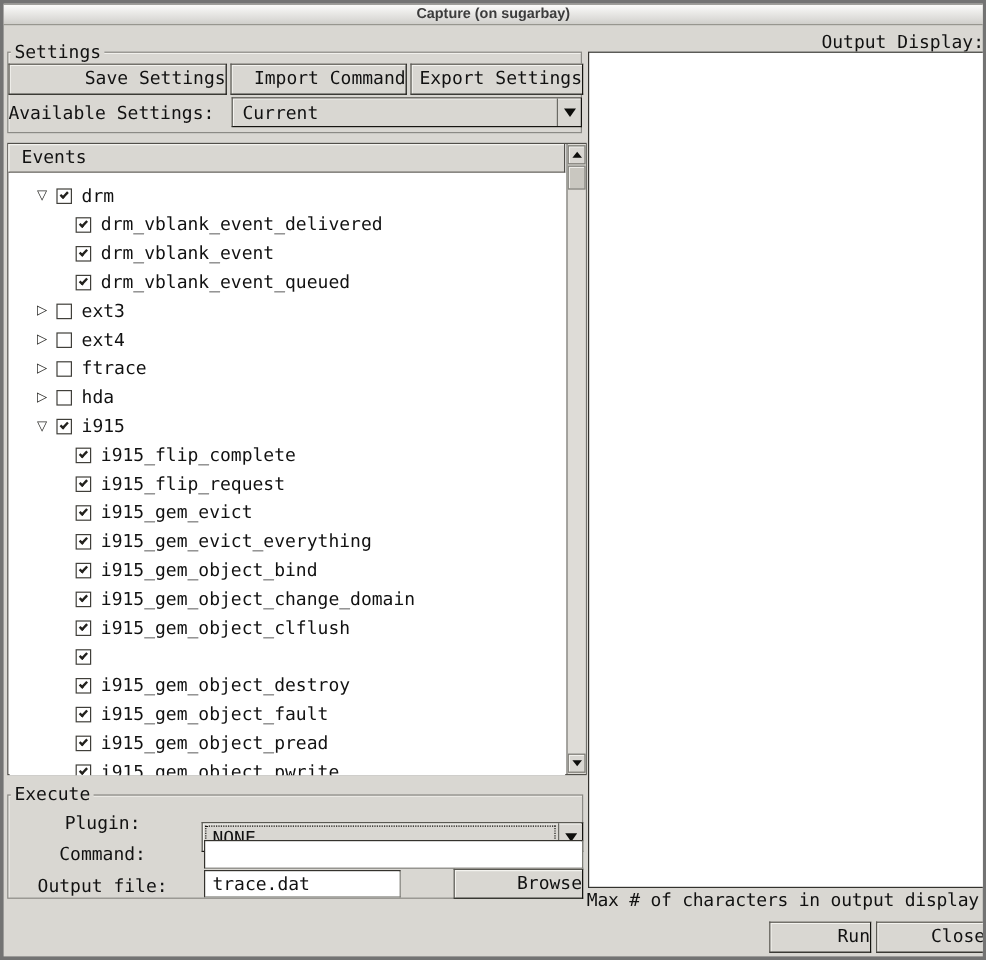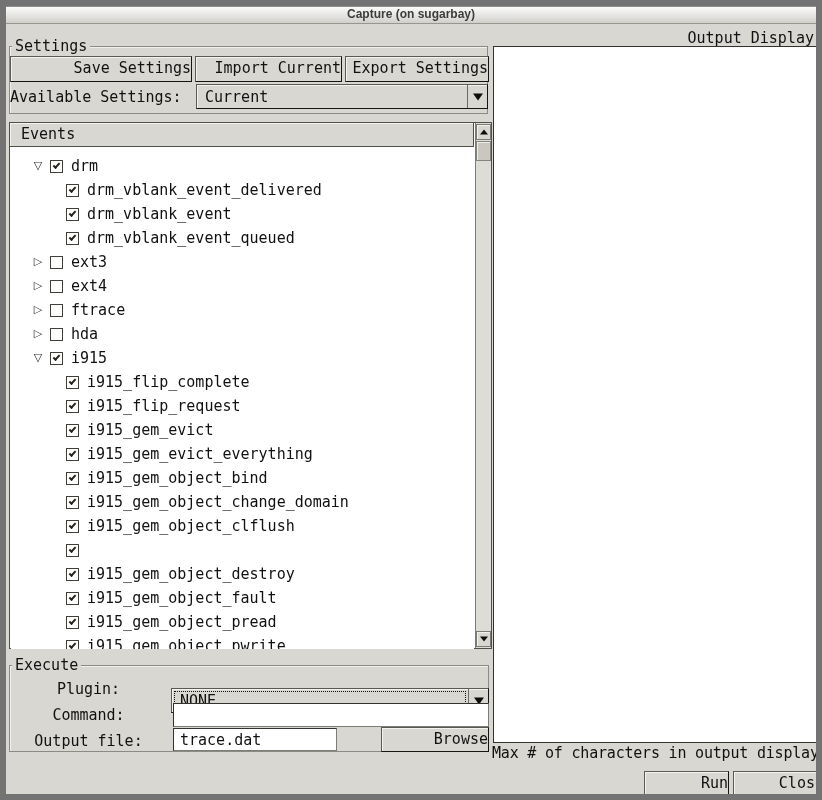--- a/index.html
+++ b/index.html
@@ -1,19 +1,19 @@
 <!DOCTYPE html>
 <html><head>
 <meta charset="utf-8">
 <style>
   html,body{margin:0;padding:0;background:#b5b5b0;}
   *{box-sizing:border-box;}
   .window{
     position:relative;width:822px;height:800px;
-    background:#d9d7d2;border:6px solid #737373;overflow:hidden;
+    background:#d9d7d2;border:3px solid #737373;overflow:hidden;
     font-family:"DejaVu Sans Mono", monospace;font-size:15px;color:#111;
   }
   .abs{position:absolute;}
   .label{position:absolute;white-space:nowrap;line-height:16px;}
 
   
   .titlebar{
     position:absolute;left:0;top:0;width:100%;height:18px;
     background:linear-gradient(#fbfbfa 0%,#dedddA 70%,#d0cfcb 100%);
     border-top:1px solid #8f8e8a;border-bottom:1px solid #97968f;
@@ -88,21 +88,21 @@
     <span>Capture (on sugarbay)</span>
   </div>
 
   <div class="frame" id="settings-frame" style="left:3px;top:40px;width:479px;height:68px;"></div>
   <div class="legend" style="left:6px;top:32px;">Settings</div>
 
   <div class="btn" style="left:4px;top:50px;width:182px;height:26px;">
     <span>Save Settings</span>
   </div>
   <div class="btn" style="left:189px;top:50px;width:147px;height:26px;">
-    <span>Import Current</span>
+    <span>Import Command</span>
   </div>
   <div class="btn" style="left:339px;top:50px;width:144px;height:26px;">
     <span>Export Settings</span>
   </div>
 
   <div class="label" style="left:4px;top:83px;">Available Settings:</div>
   <div class="combo" style="left:190px;top:78px;width:292px;height:25px;">
     <span class="val">Current</span>
     <span class="arrowbox">
       <i class="tri-down"></i>

